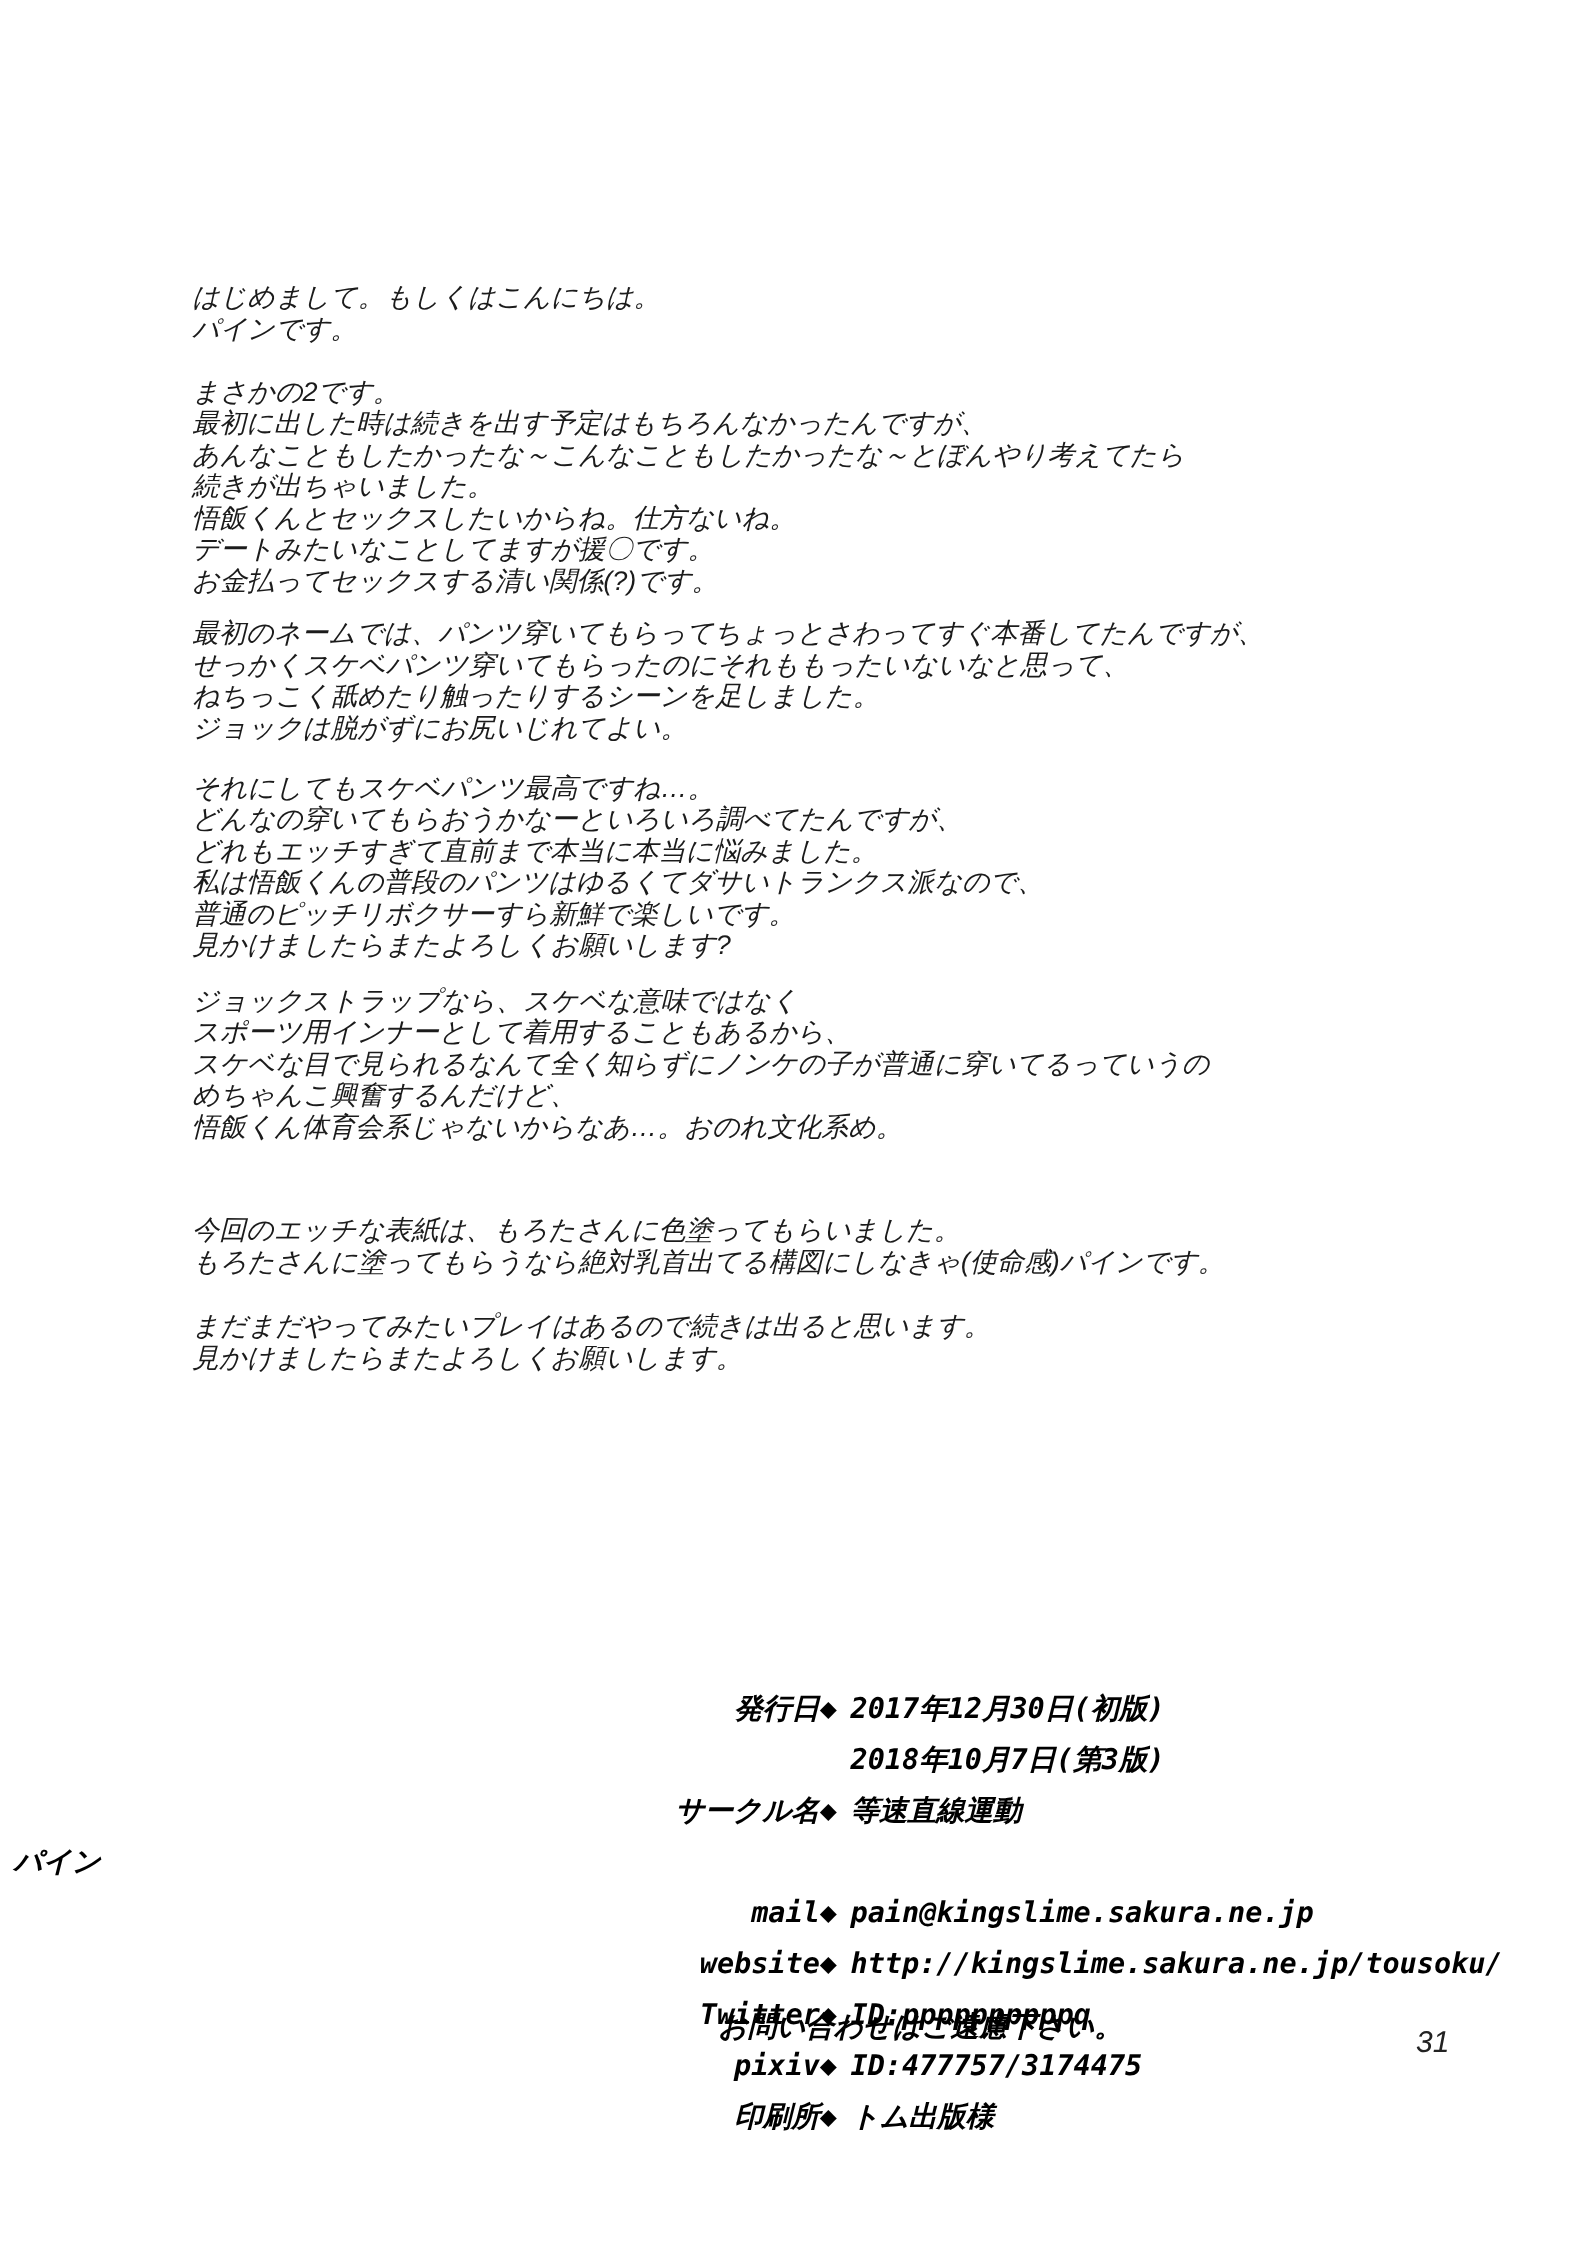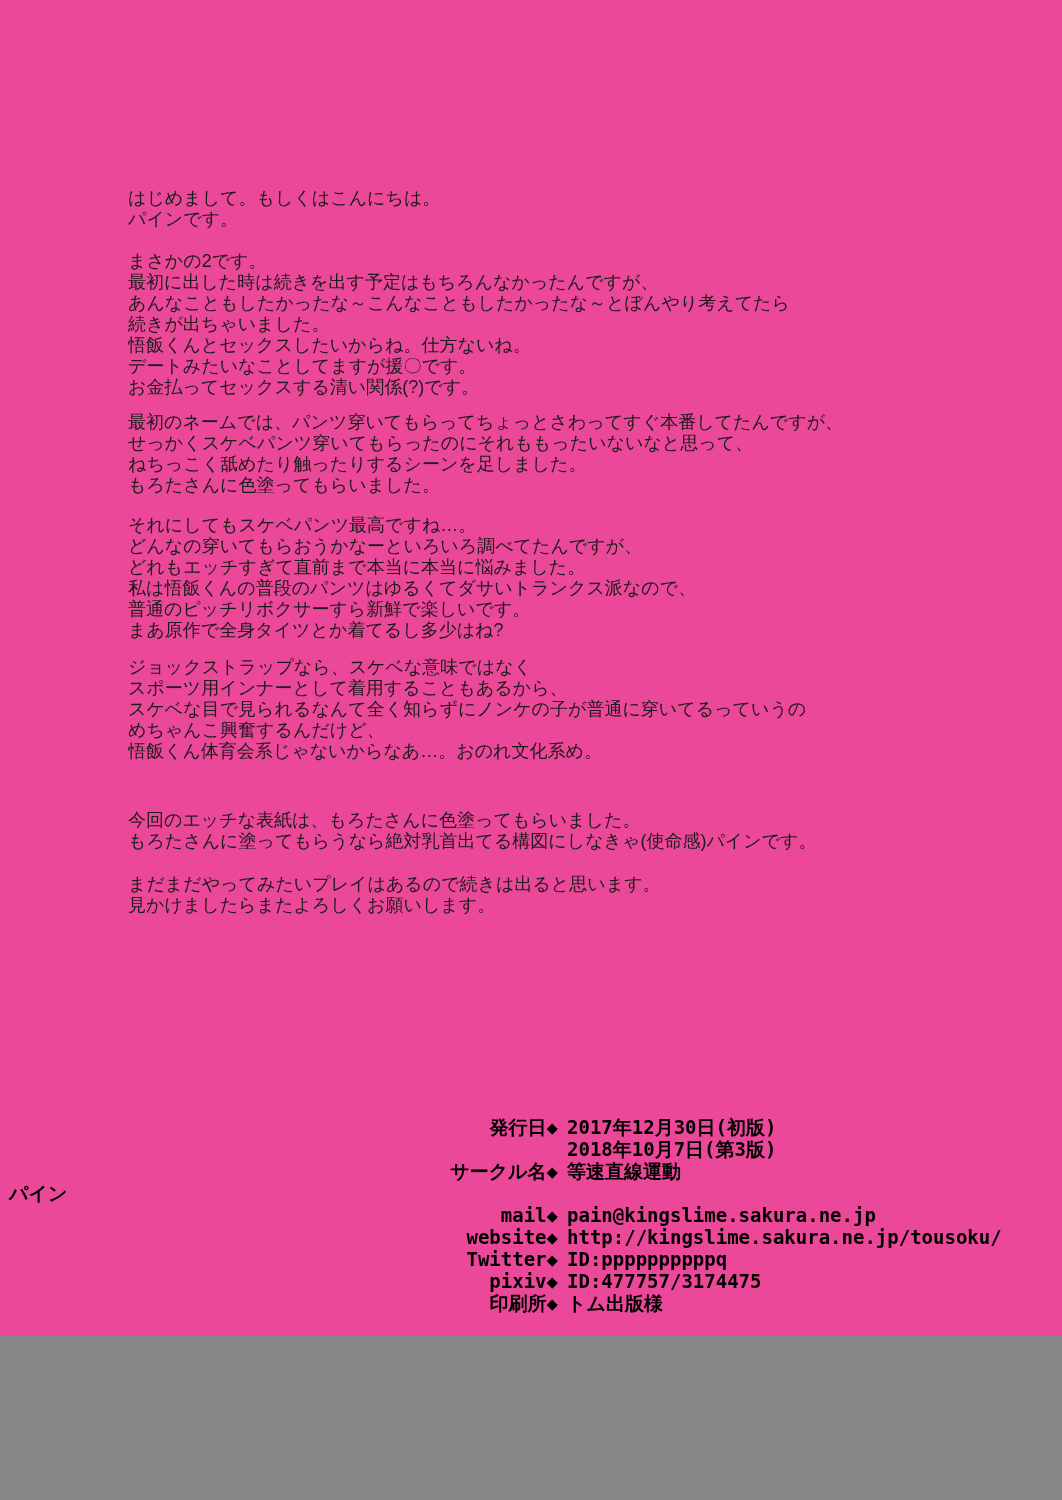--- a/index.html
+++ b/index.html
@@ -1,24 +1,25 @@
 <!DOCTYPE html>
 <html><head>
 <meta charset="utf-8">
 <style>
   html, body { margin: 0; padding: 0; }
   body { background: #888; }
   .page {
     position: relative;
     width: 1062px;
-    height: 1336px;
-    background: #ec4899;
+    height: 1500px;
+    background: #ffffff;
     overflow: hidden;
     margin: 0 auto;
     font-family: "Liberation Sans", "DejaVu Sans", sans-serif;
+    font-style: italic;
   }
   .body-text {
     position: absolute;
     left: 128px;
     top: 188px;
     font-size: 18px;
     line-height: 21px;
     color: #1b1b1b;
     white-space: nowrap;
   }
@@ -28,21 +29,21 @@
     position: absolute;
     left: 0;
     top: 1116px;
     width: 1062px;
     font-family: "DejaVu Sans Mono", "Liberation Mono", monospace;
     font-weight: bold;
     font-size: 19px;
     line-height: 22px;
     color: #000000;
   }
-  .col-row { display: flex; }
+  .col-row { display: flex; margin-top: 12px; }
   .col-label {
     width: 558px;
     text-align: right;
     white-space: pre;
     flex: 0 0 558px;
   }
   .col-value {
     margin-left: 9px;
     white-space: pre;
   }
@@ -85,30 +86,30 @@
       <div class="line">続きが出ちゃいました。</div>
       <div class="line">悟飯くんとセックスしたいからね。仕方ないね。</div>
       <div class="line">デートみたいなことしてますが援〇です。</div>
       <div class="line">お金払ってセックスする清い関係(?)です。</div>
     </div>
 
     <div class="para" style="margin-bottom:19px">
       <div class="line">最初のネームでは、パンツ穿いてもらってちょっとさわってすぐ本番してたんですが、</div>
       <div class="line">せっかくスケベパンツ穿いてもらったのにそれももったいないなと思って、</div>
       <div class="line">ねちっこく舐めたり触ったりするシーンを足しました。</div>
-      <div class="line">もろたさんに色塗ってもらいました。</div>
+      <div class="line">ジョックは脱がずにお尻いじれてよい。</div>
     </div>
 
     <div class="para" style="margin-bottom:16px">
       <div class="line">それにしてもスケベパンツ最高ですね…。</div>
       <div class="line">どんなの穿いてもらおうかなーといろいろ調べてたんですが、</div>
       <div class="line">どれもエッチすぎて直前まで本当に本当に悩みました。</div>
       <div class="line">私は悟飯くんの普段のパンツはゆるくてダサいトランクス派なので、</div>
       <div class="line">普通のピッチリボクサーすら新鮮で楽しいです。</div>
-      <div class="line">まあ原作で全身タイツとか着てるし多少はね?</div>
+      <div class="line">見かけましたらまたよろしくお願いします?</div>
     </div>
 
     <div class="para" style="margin-bottom:48px">
       <div class="line">ジョックストラップなら、スケベな意味ではなく</div>
       <div class="line">スポーツ用インナーとして着用することもあるから、</div>
       <div class="line">スケベな目で見られるなんて全く知らずにノンケの子が普通に穿いてるっていうの</div>
       <div class="line">めちゃんこ興奮するんだけど、</div>
       <div class="line">悟飯くん体育会系じゃないからなあ…。おのれ文化系め。</div>
     </div>
 

